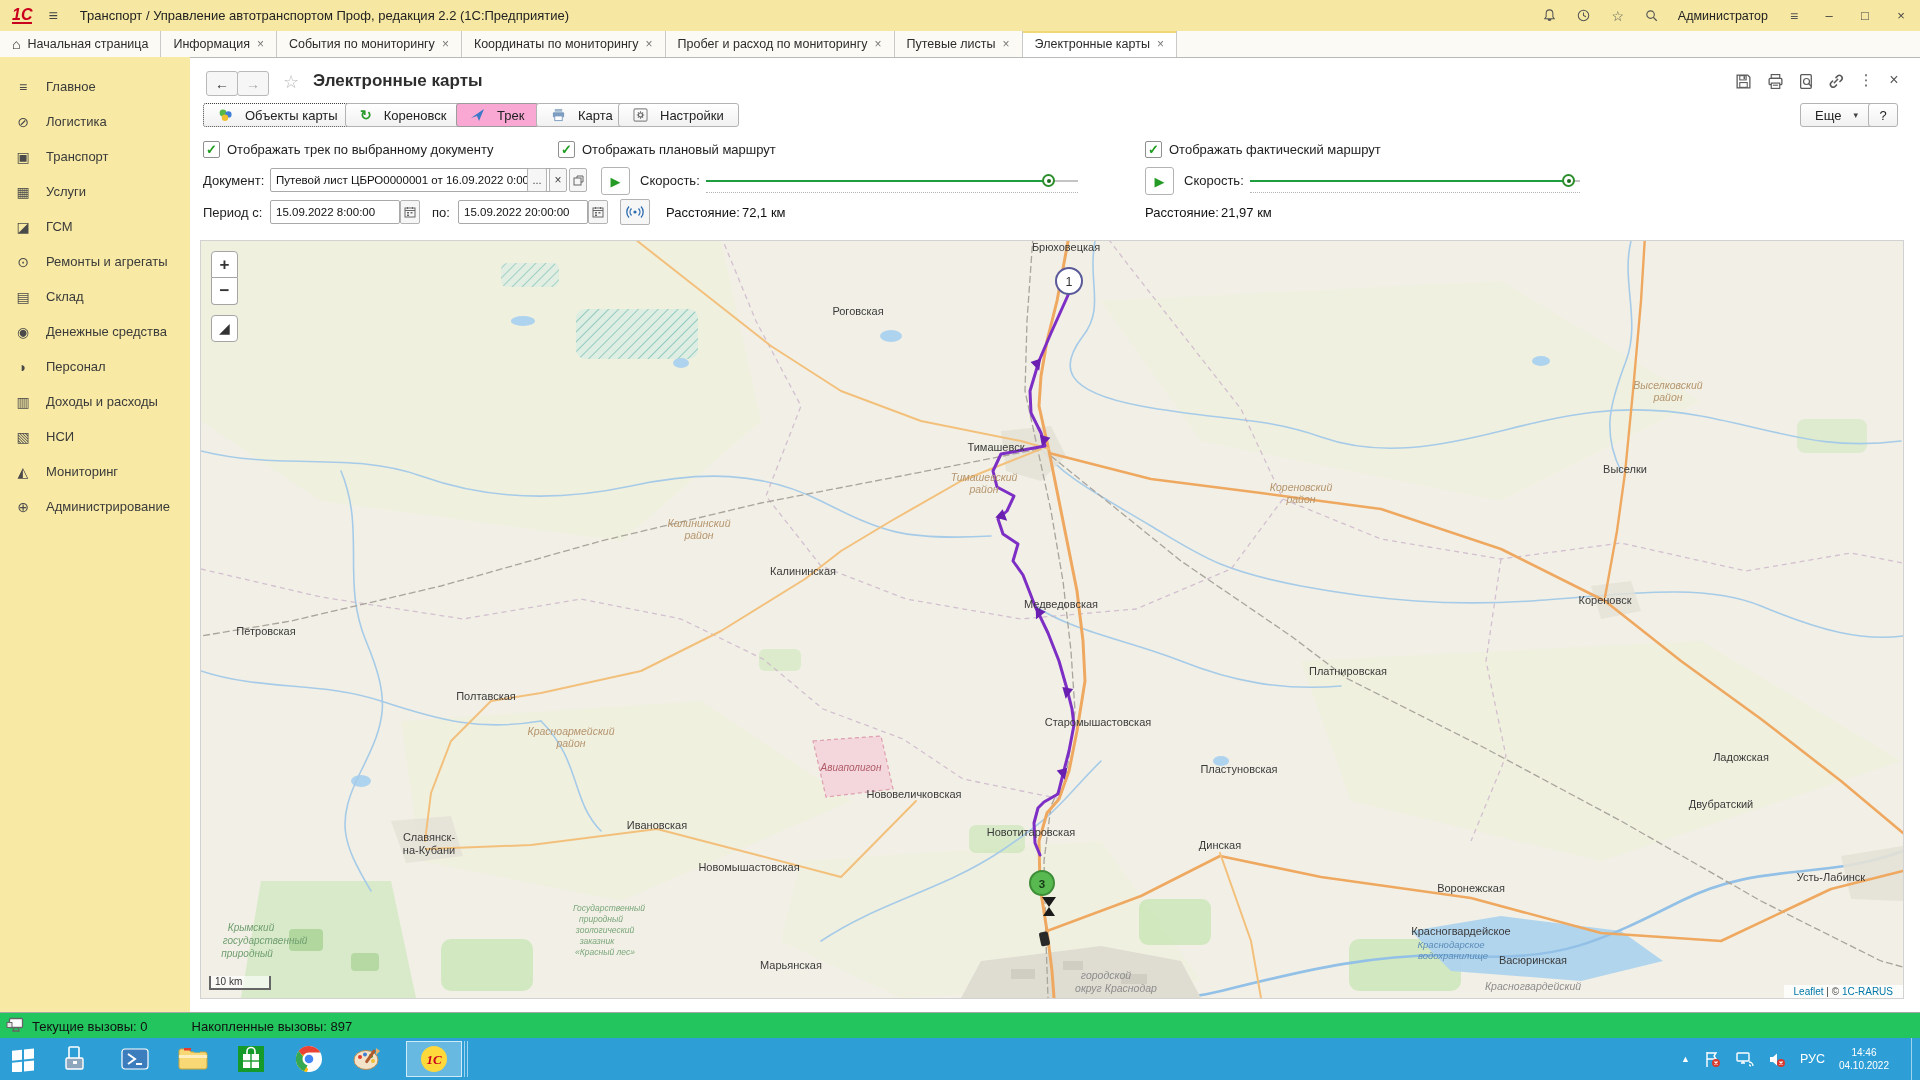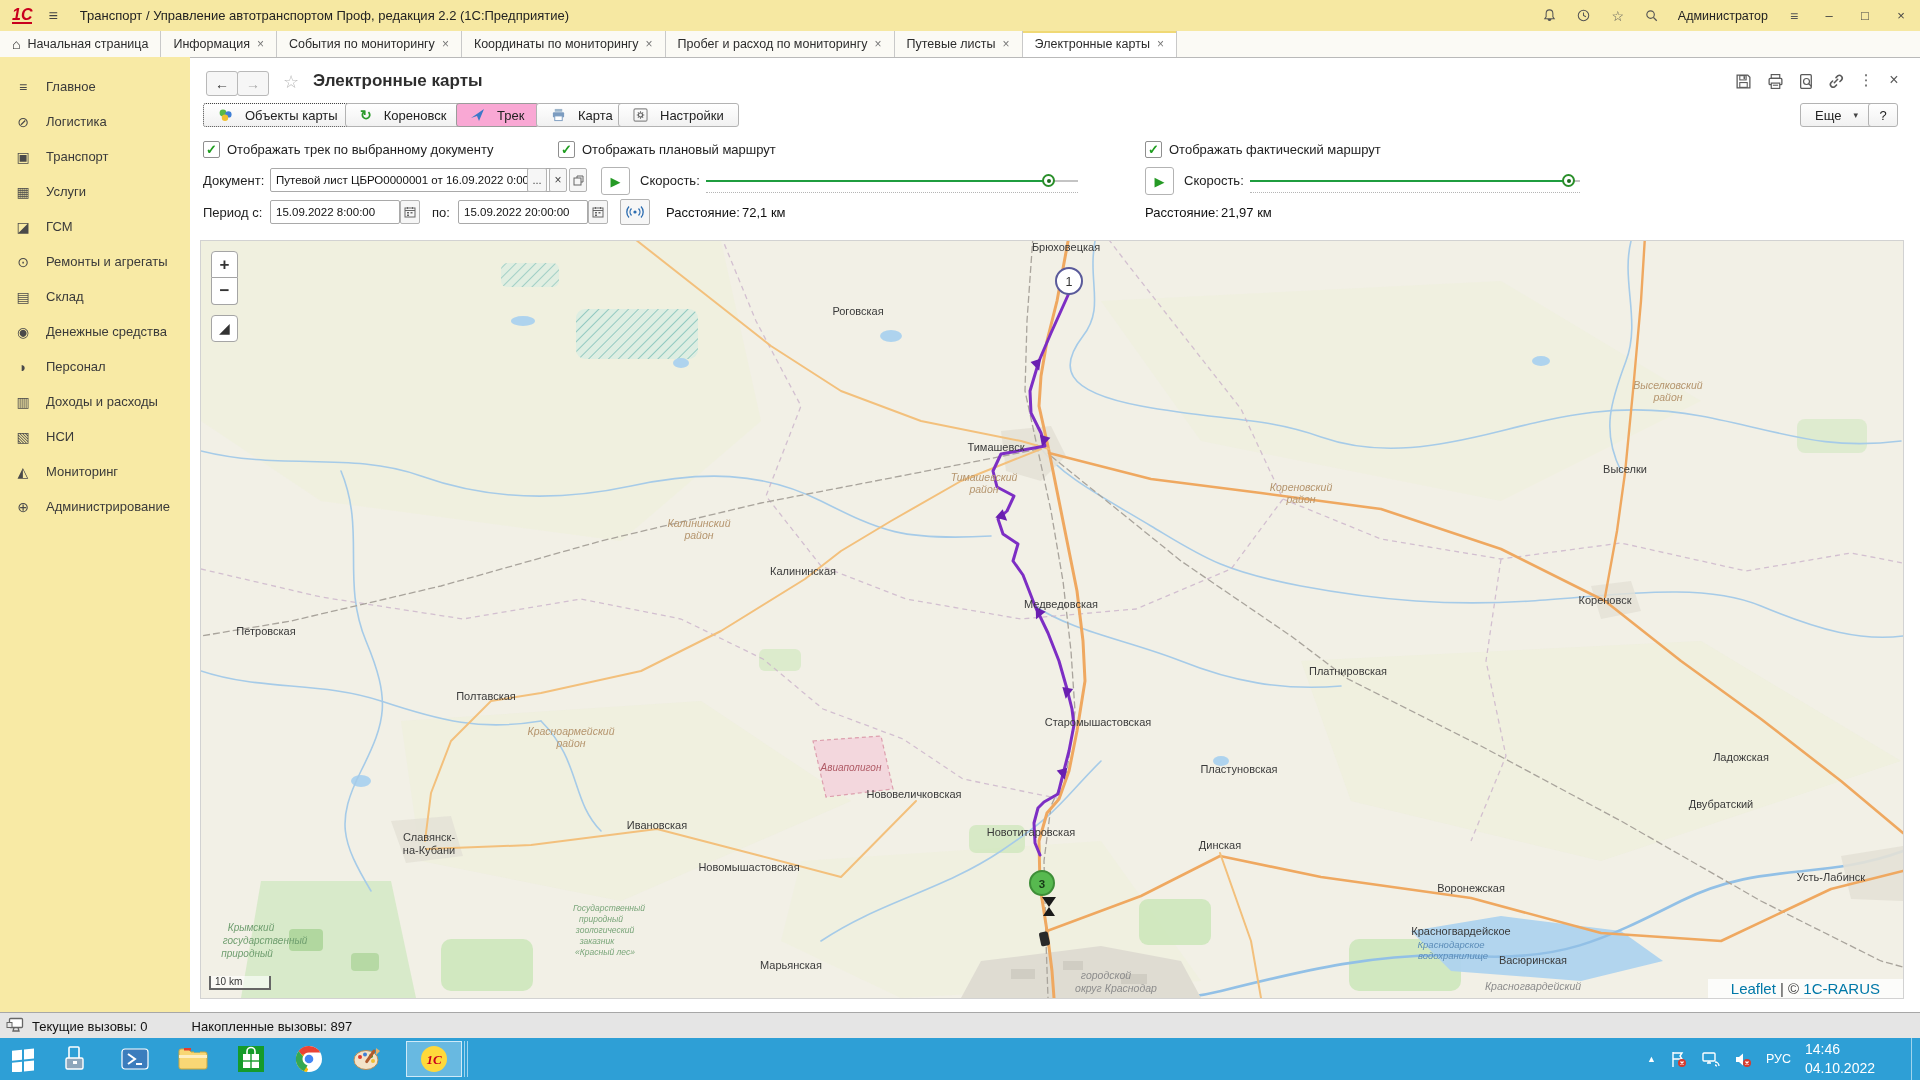--- a/index.html
+++ b/index.html
@@ -65,34 +65,34 @@
   .ld{font-size:10.5px;fill:#b5956e;font-style:italic;text-anchor:middle;font-family:"Liberation Sans",sans-serif}
   .ln{font-size:10px;fill:#6f9e6f;font-style:italic;text-anchor:middle;font-family:"Liberation Sans",sans-serif}
   .ln9{font-size:8.5px;fill:#7aa67a;font-style:italic;text-anchor:middle;font-family:"Liberation Sans",sans-serif}
   .lw{font-size:9.5px;fill:#5b8cb8;font-style:italic;text-anchor:middle;font-family:"Liberation Sans",sans-serif}
   .la{font-size:10px;fill:#b05b66;font-style:italic;text-anchor:middle;font-family:"Liberation Sans",sans-serif}
   .lg{font-size:10.5px;fill:#8d8d8d;font-style:italic;text-anchor:middle;font-family:"Liberation Sans",sans-serif}
   .zbtn{width:27px;height:27px;background:#fff;border:1px solid #a5a5a5;display:flex;align-items:center;
         justify-content:center;font-size:17px;font-weight:bold;color:#333;box-sizing:border-box}
   .scalebar{font-size:10px;color:#333;background:rgba(255,255,255,.6);border:2px solid #666;border-top:none;
             padding:0 4px 1px 4px;width:62px;box-sizing:border-box}
-  .attrib{font-size:15px;background:rgba(255,255,255,.78);padding:1px 23px;color:#444}
+  .attrib{font-size:10px;background:rgba(255,255,255,.78);padding:1px 10px;color:#444}
   .attrib .lnk{color:#0078a8}
   
-  .statusbar{left:0;top:1012px;width:1920px;height:26px;background:#e5e5e5;border-top:1px solid #a7a7a7;
+  .statusbar{left:0;top:1012px;width:1920px;height:26px;background:#22c55e;border-top:1px solid #a7a7a7;
              display:flex;align-items:center;font-size:13px;color:#111}
   
   .taskbar{left:0;top:1038px;width:1920px;height:42px;background:#2e9fd6;display:flex;align-items:center}
   .tkicon{width:34px;height:32px;display:flex;align-items:center;justify-content:center}
   .tk1c{width:56px;height:36px;background:rgba(255,255,255,.28);border:1px solid #cfeaf8;
         display:flex;align-items:center;justify-content:center;box-sizing:border-box}
   .tksep{width:1px;height:36px;background:#9fd4ef;margin-left:2px}
   .tray{margin-left:auto;display:flex;align-items:center;gap:14px;color:#fff}
   .trayicon{width:18px;height:18px;display:flex;align-items:center;justify-content:center}
-  .clock{font-size:14px;text-align:left;line-height:1.35;margin-right:22px}
+  .clock{font-size:10px;text-align:center;line-height:1.35;margin-right:8px}
   .showdesk{width:8px;height:42px;border-left:1px solid rgba(255,255,255,.55)}
 </style>
 </head>
 <body>
 
 <div class="abs titlebar">
   <span class="logo1c">1С</span>
   <span class="hamb">≡</span>
   <span class="wtitle">Транспорт / Управление автотранспортом Проф, редакция 2.2  (1С:Предприятие)</span>
   <span class="right">

